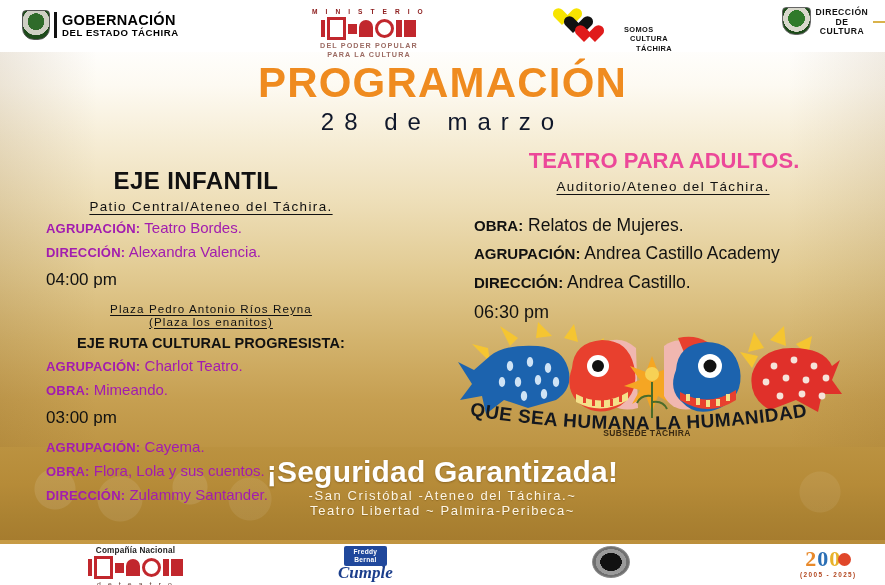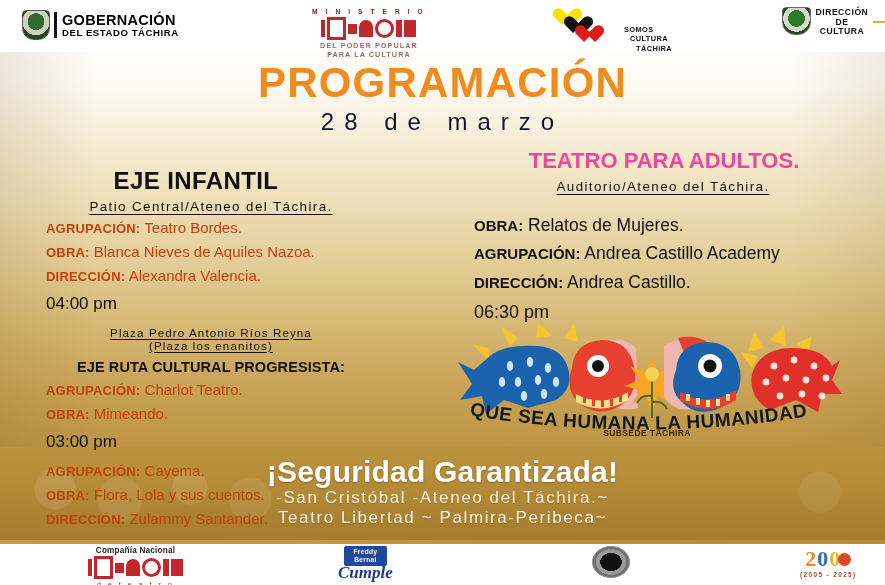--- a/index.html
+++ b/index.html
@@ -132,21 +132,21 @@
     text-decoration:underline;text-underline-offset:3px;
     display:inline-block;margin-top:5px;
   }
   .venue2{
     font-size:11.6px;color:#111;letter-spacing:1.1px;
     text-decoration:underline;text-underline-offset:2px;display:block;
   }
   .venue-wrap{text-align:center;width:330px;}
   .venue-wrap-r{text-align:center;width:378px;}
 
-  .line{font-size:15px;color:#c2410c;line-height:1.46;margin-top:2px;white-space:nowrap;}
+  .line{font-size:15px;color:#a21caf;line-height:1.46;margin-top:2px;white-space:nowrap;}
   .line b{font-weight:bold;font-size:13px;letter-spacing:.2px;}
   .line-r{font-size:17.5px;color:#111;line-height:1.62;white-space:nowrap;}
   .line-r b{font-weight:bold;font-size:15px;}
   .time{font-size:17px;color:#111;line-height:1.5;margin-top:4px;}
   .time-r{font-size:18px;color:#111;margin-top:6px;}
   .subhead{font-size:14.5px;font-weight:bold;color:#111;text-align:center;width:330px;margin:7px 0 4px;letter-spacing:.1px;}
   .gap{height:9px;}
 
   
   .emblem{position:absolute;left:452px;top:322px;width:390px;height:125px;z-index:11;}
@@ -169,21 +169,21 @@
       radial-gradient(circle at 120px 52px, rgba(255,255,255,.09) 0 22px, transparent 23px),
       radial-gradient(circle at 190px 40px, rgba(255,255,255,.10) 0 17px, transparent 18px),
       radial-gradient(circle at 250px 52px, rgba(255,255,255,.08) 0 21px, transparent 22px),
       radial-gradient(circle at 820px 45px, rgba(255,255,255,.07) 0 20px, transparent 21px);
   }
   .banner-txt{position:absolute;left:0;top:9px;width:885px;text-align:center;}
   .slogan{
     font-size:30px;font-weight:bold;color:#ffffff;letter-spacing:.2px;line-height:1.06;
     text-shadow:0 1px 2px rgba(90,60,10,.45);
   }
-  .places{font-size:17px;color:#fdf6e6;letter-spacing:1.6px;line-height:1.18;text-shadow:0 1px 1px rgba(90,60,10,.35);}
+  .places{font-size:13px;color:#fdf6e6;letter-spacing:1.6px;line-height:1.18;text-shadow:0 1px 1px rgba(90,60,10,.35);}
 
   
   .footer{
     position:absolute;left:0;top:540px;width:885px;height:45px;background:#ffffff;z-index:30;
   }
   .foot-rule{position:absolute;left:0;top:0;width:885px;height:4px;background:linear-gradient(to right,#c79b45,#b88c39);}
   .fl{position:absolute;top:6px;display:flex;flex-direction:column;align-items:center;}
 
   .f-cnt{left:88px;}
   .cnt-top{font-size:8.2px;font-weight:bold;color:#222;letter-spacing:.2px;}
@@ -279,24 +279,20 @@
   <div class="col-left">
     <div class="h-section h-left">EJE INFANTIL</div>
 
     <div class="venue-wrap">
       <span class="venue">Patio Central/Ateneo del Táchira.</span>
     </div>
 
     <div class="line">
       <b>AGRUPACIÓN:</b>
       <span>Teatro Bordes.</span>
-    </div>
-    <div class="line">
-      <b>OBRA:</b>
-      <span>Blanca Nieves de Aquiles Nazoa.</span>
     </div>
     <div class="line">
       <b>DIRECCIÓN:</b>
       <span>Alexandra Valencia.</span>
     </div>
     <div class="time">04:00 pm</div>
 
     <div class="gap"></div>
 
     <div class="venue-wrap">

